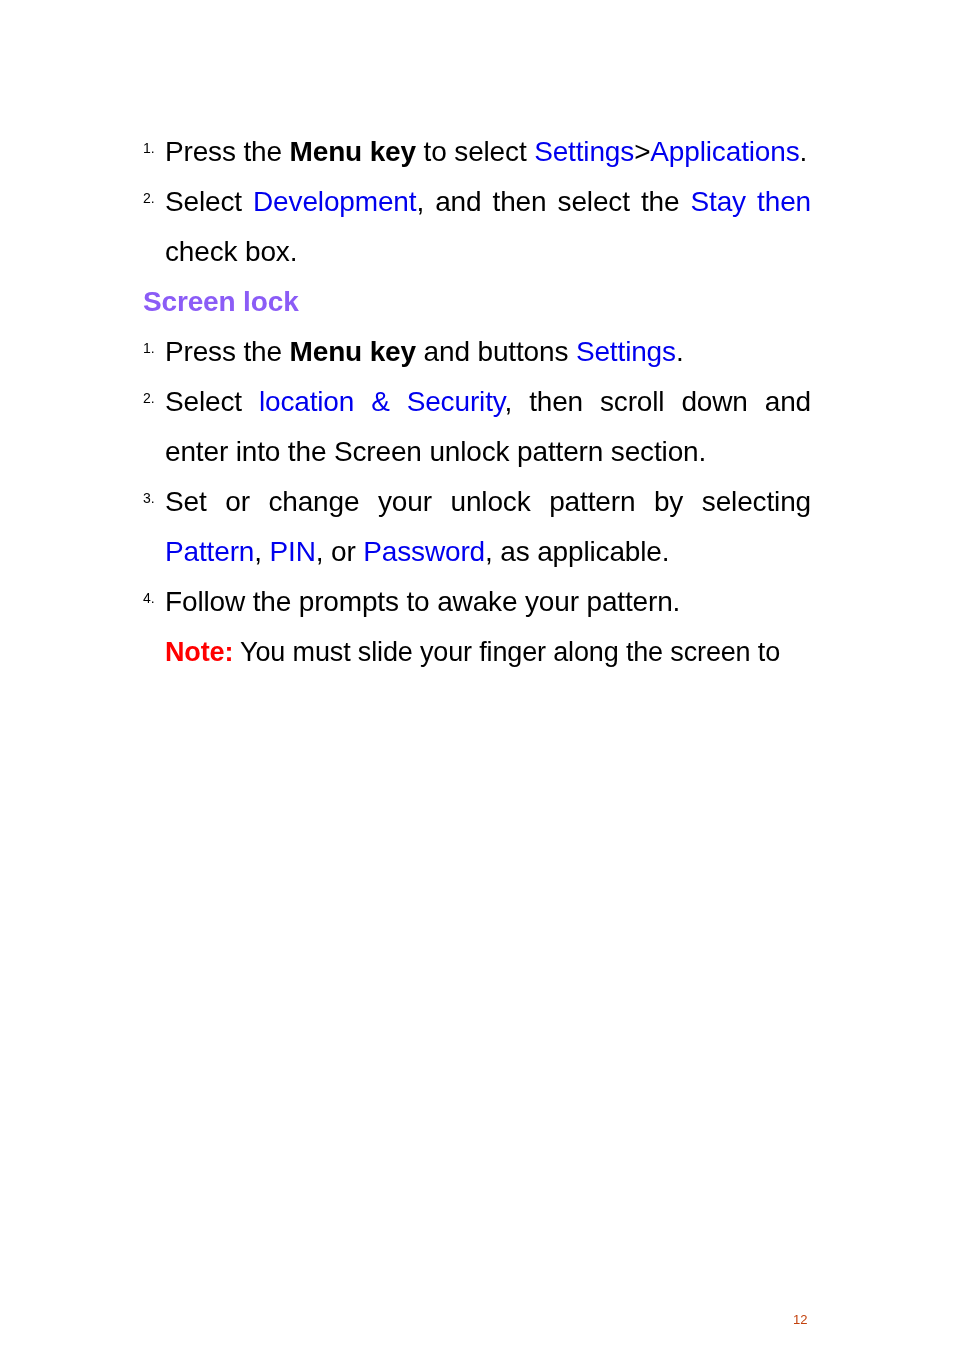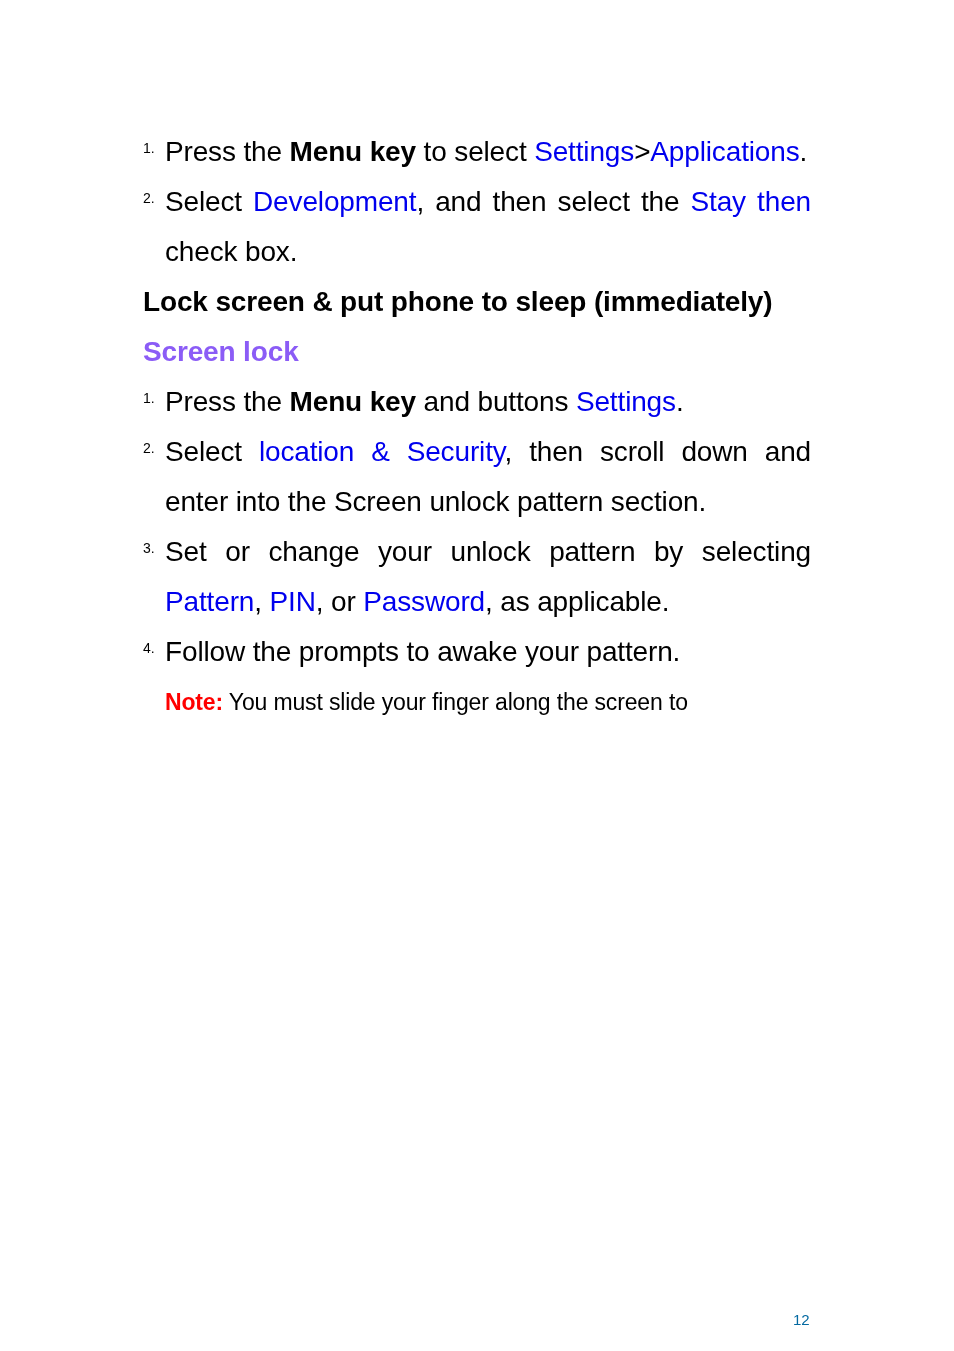--- a/index.html
+++ b/index.html
@@ -79,58 +79,57 @@
     text-align: left;
     color: #000000;
   }
   .li-body {
     display: block;
   }
 
   
   .note-line {
     padding-left: 22px;
-    font-size: 23px;
+    font-size: 27px;
     line-height: 50px;
     text-align: justify;
     letter-spacing: -0.15px;
   }
 
   b, .b { font-weight: bold; }
   .blue { color: #0000ee; }
   .red  { color: #ff0000; }
 
   .page-number {
     position: absolute;
     left: 793px;
     top: 1312px;
-    font-size: 15px;
+    font-size: 13px;
     line-height: 16px;
-    color: #0369a1;
+    color: #c2410c;
     font-family: "Liberation Sans", sans-serif;
   }
 </style>
 </head>
 <body>
 
 <div class="page">
   <div class="content">
 
     <ol class="list" id="list-top">
         <li>
           <span class="li-marker">1.</span>
           <span class="li-body"><span>Press the </span><b>Menu key</b><span> to select </span><span class="blue">Settings</span><span>&gt;</span><span class="blue">Applications</span><span>.</span></span>
         </li>
         <li>
           <span class="li-marker">2.</span>
           <span class="li-body"><span>Select </span><span class="blue">Development</span><span>, and then select the </span><span class="blue">Stay then</span><span> check box.</span></span>
         </li>
       </ol>
 
-    <div class="heading">Lock screen &amp; put phone to sleep (immediately)</div>
 
 
     <div class="heading blue">Screen lock</div>
 
 
 
     <ol class="list" id="list-bottom">
         <li>
           <span class="li-marker">1.</span>
           <span class="li-body"><span>Press the </span><b>Menu key</b><span> and buttons </span><span class="blue">Settings</span><span>.</span></span>

